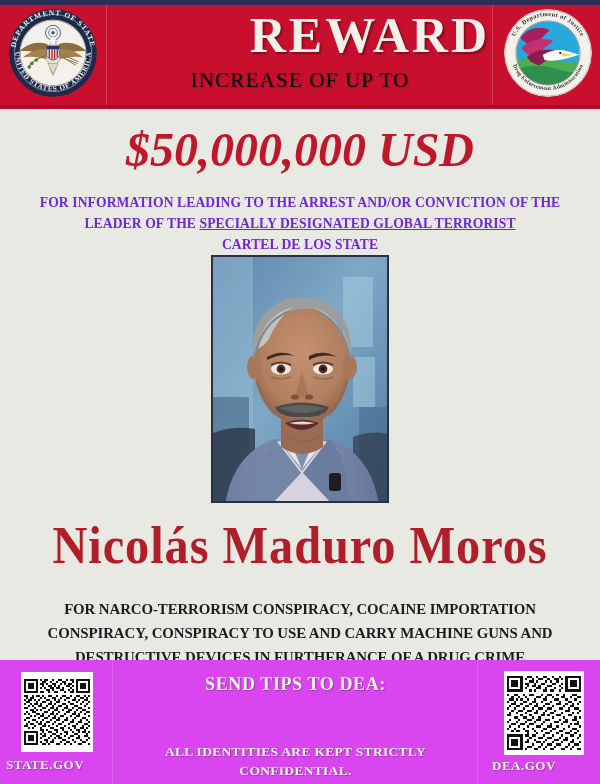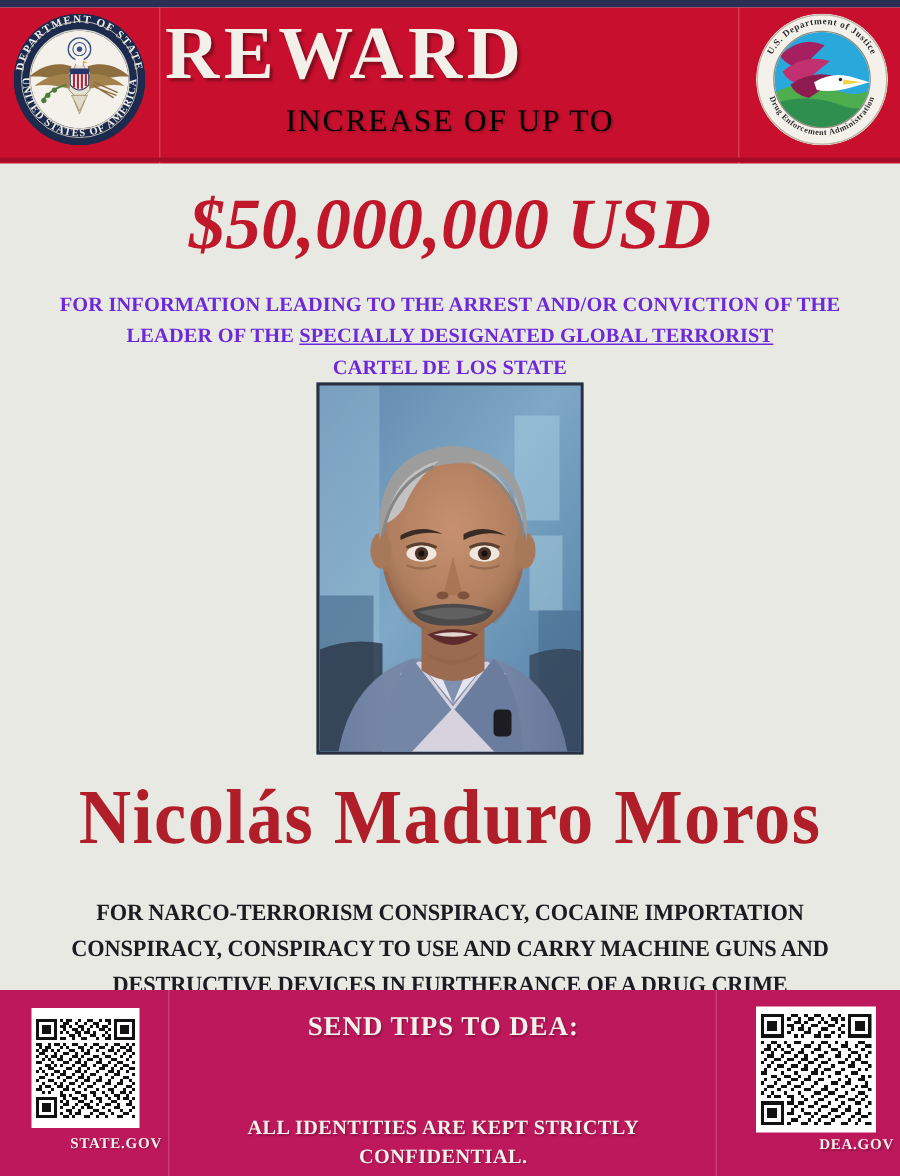--- a/index.html
+++ b/index.html
@@ -47,21 +47,21 @@
     top: 105px; left: 0;
     width: 600px;
     height: 3px;
     background: #a50d26;
   }
 
   .reward-title {
     position: absolute;
     top: 9px; left: 110px;
     width: 380px;
-    text-align: left;
+    text-align: right;
     color: #f2f0e8;
     font-size: 50px;
     font-weight: bold;
     letter-spacing: 3px;
     line-height: 52px;
     text-shadow: 2px 2px 2px rgba(0,0,0,0.35);
   }
   .reward-sub {
     position: absolute;
     top: 68px; left: 110px;
@@ -153,21 +153,21 @@
     font-family: "Liberation Serif", "DejaVu Serif", serif;
     transform: scaleX(0.96);
   }
 
   
   .footer-band {
     position: absolute;
     top: 660px; left: 0;
     width: 600px;
     height: 124px;
-    background: #be185d;
+    background: #d946ef;
   }
   .footer-band .vline {
     position: absolute;
     top: 0;
     width: 1px;
     height: 124px;
     background: rgba(255,255,255,0.16);
   }
   .footer-band .vline.left { left: 112px; }
   .footer-band .vline.right { left: 477px; }
@@ -213,24 +213,24 @@
     padding: 3px;
     box-sizing: border-box;
   }
   .qr-left  { top: 672px; left: 21px;  width: 72px; height: 80px; }
   .qr-right { top: 671px; left: 504px; width: 80px; height: 84px; }
   .qr-box svg { display: block; width: 100%; height: 100%; }
 
   .qr-label {
     position: absolute;
     color: #f4f2ea;
-    font-size: 10px;
+    font-size: 13px;
     font-weight: bold;
     letter-spacing: 0.5px;
-    text-align: right;
+    text-align: left;
     text-shadow: 1px 1px 1px rgba(0,0,0,0.25);
   }
   .qr-label-left  { top: 757px; left: 6px;   width: 102px; }
   .qr-label-right { top: 758px; left: 492px; width: 104px; }
 </style>
 </head>
 <body>
 
 <div id="poster">
 

